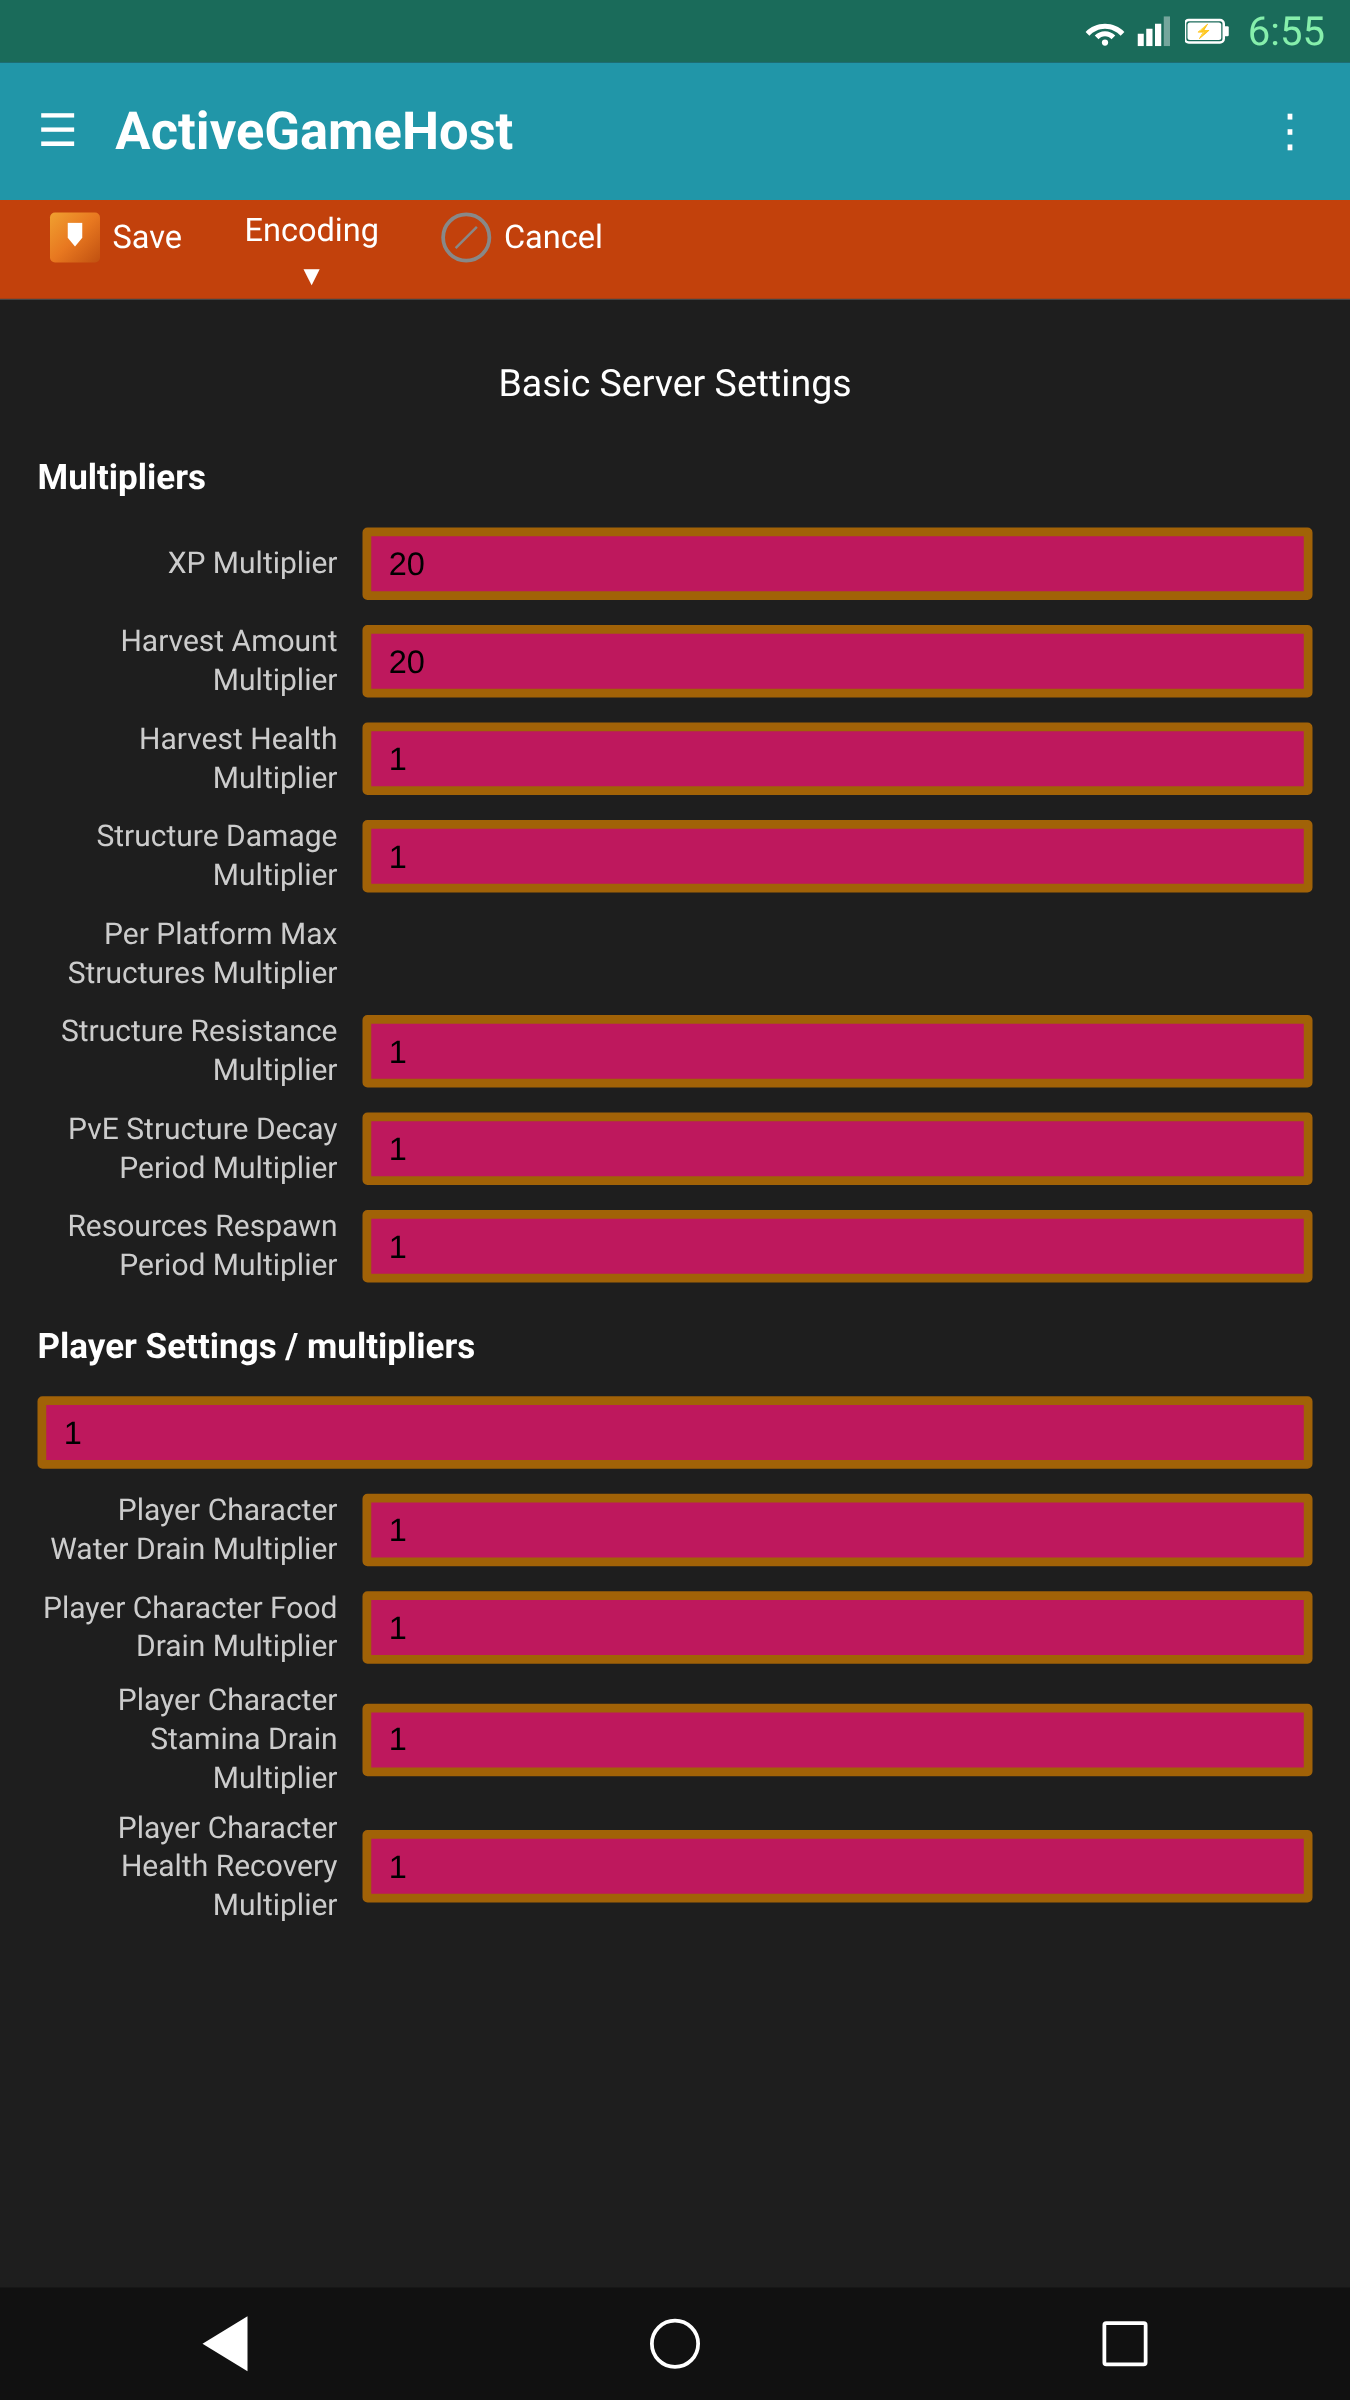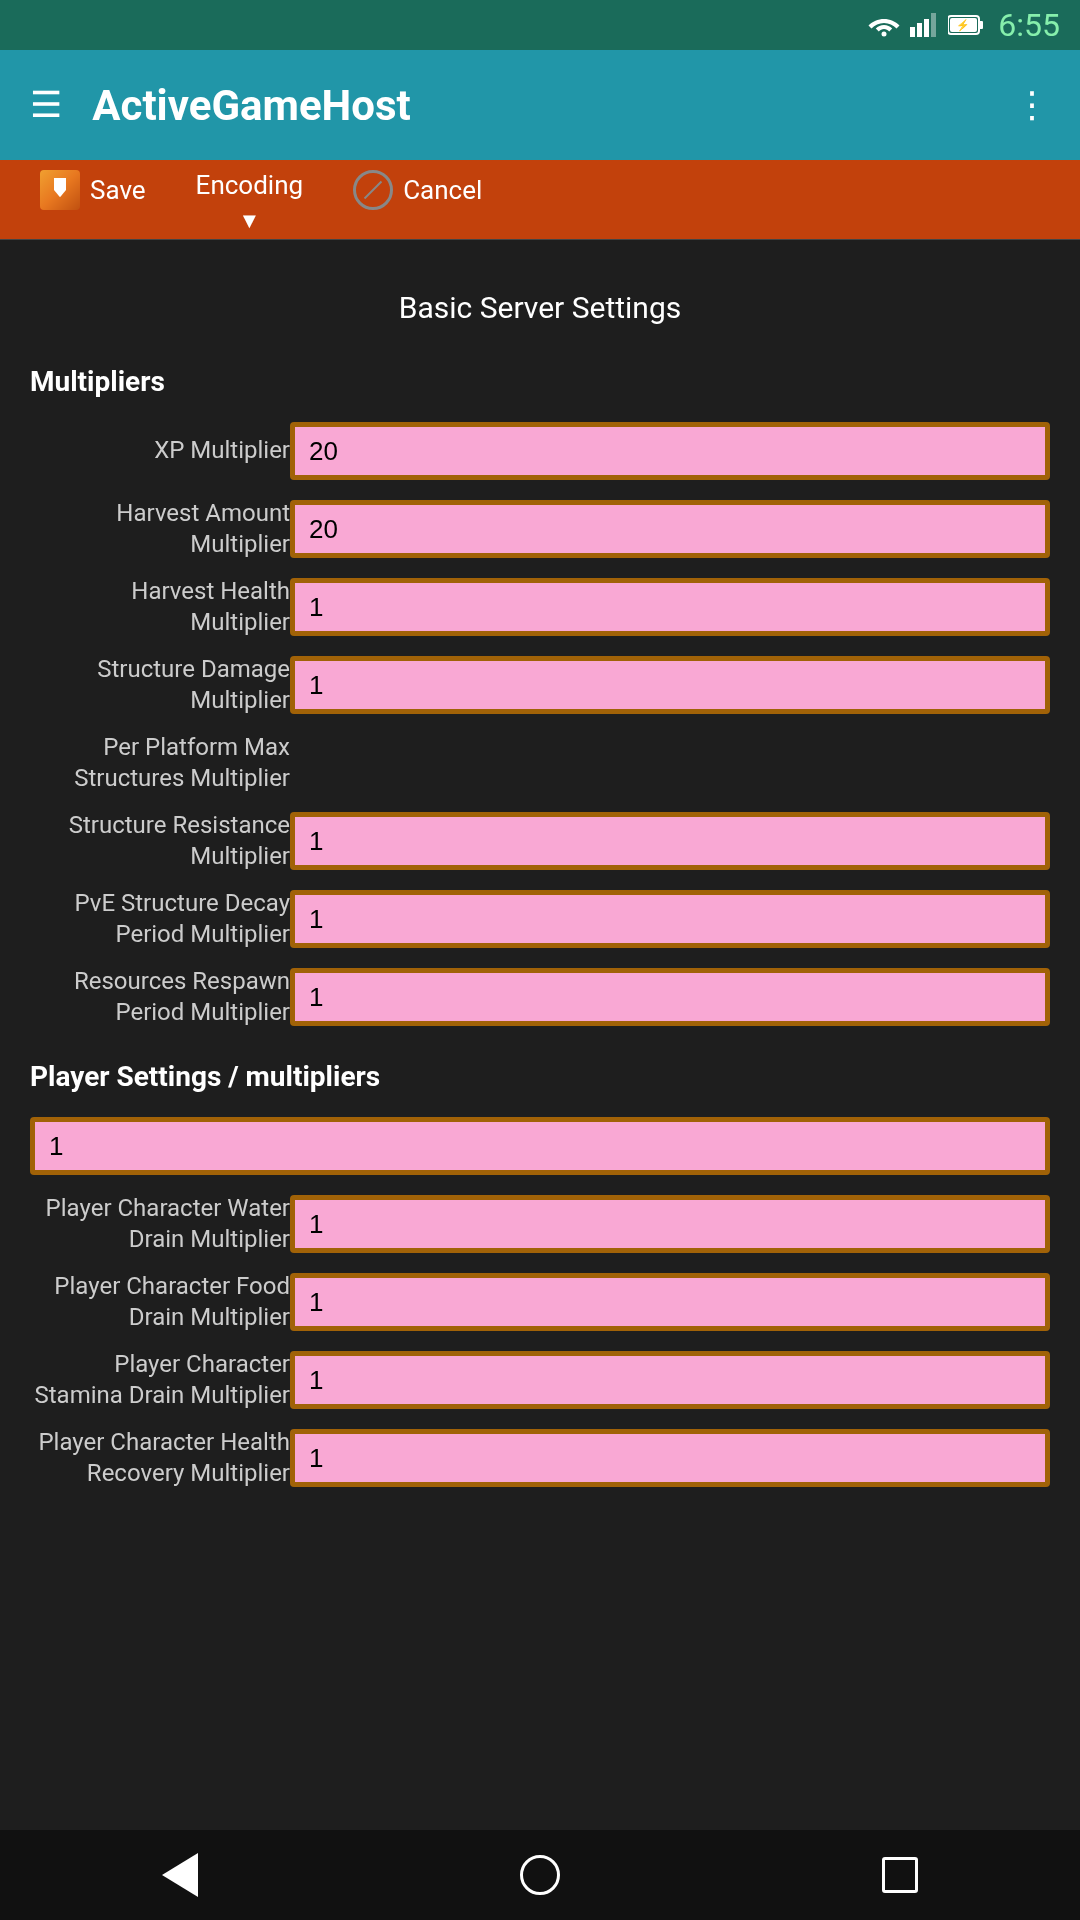--- a/index.html
+++ b/index.html
@@ -165,29 +165,30 @@
 
     .settings-row {
       display: flex;
       align-items: center;
       margin: 8px 0;
       min-height: 70px;
     }
     .row-label {
       flex: 0 0 260px;
       text-align: right;
+      padding-right: 20px;
       font-size: 24px;
       color: #cccccc;
       line-height: 1.3;
     }
     .row-input {
       flex: 1;
       height: 58px;
-      background: #f9a8d4;
-      border: 5px solid #a16207;
+      background: #be185d;
+      border: 7px solid #a16207;
       border-radius: 4px;
       padding: 0 14px;
       font-size: 26px;
       color: #000000;
       outline: none;
     }
 
     
     .bottom-nav {
       background: #111111;

